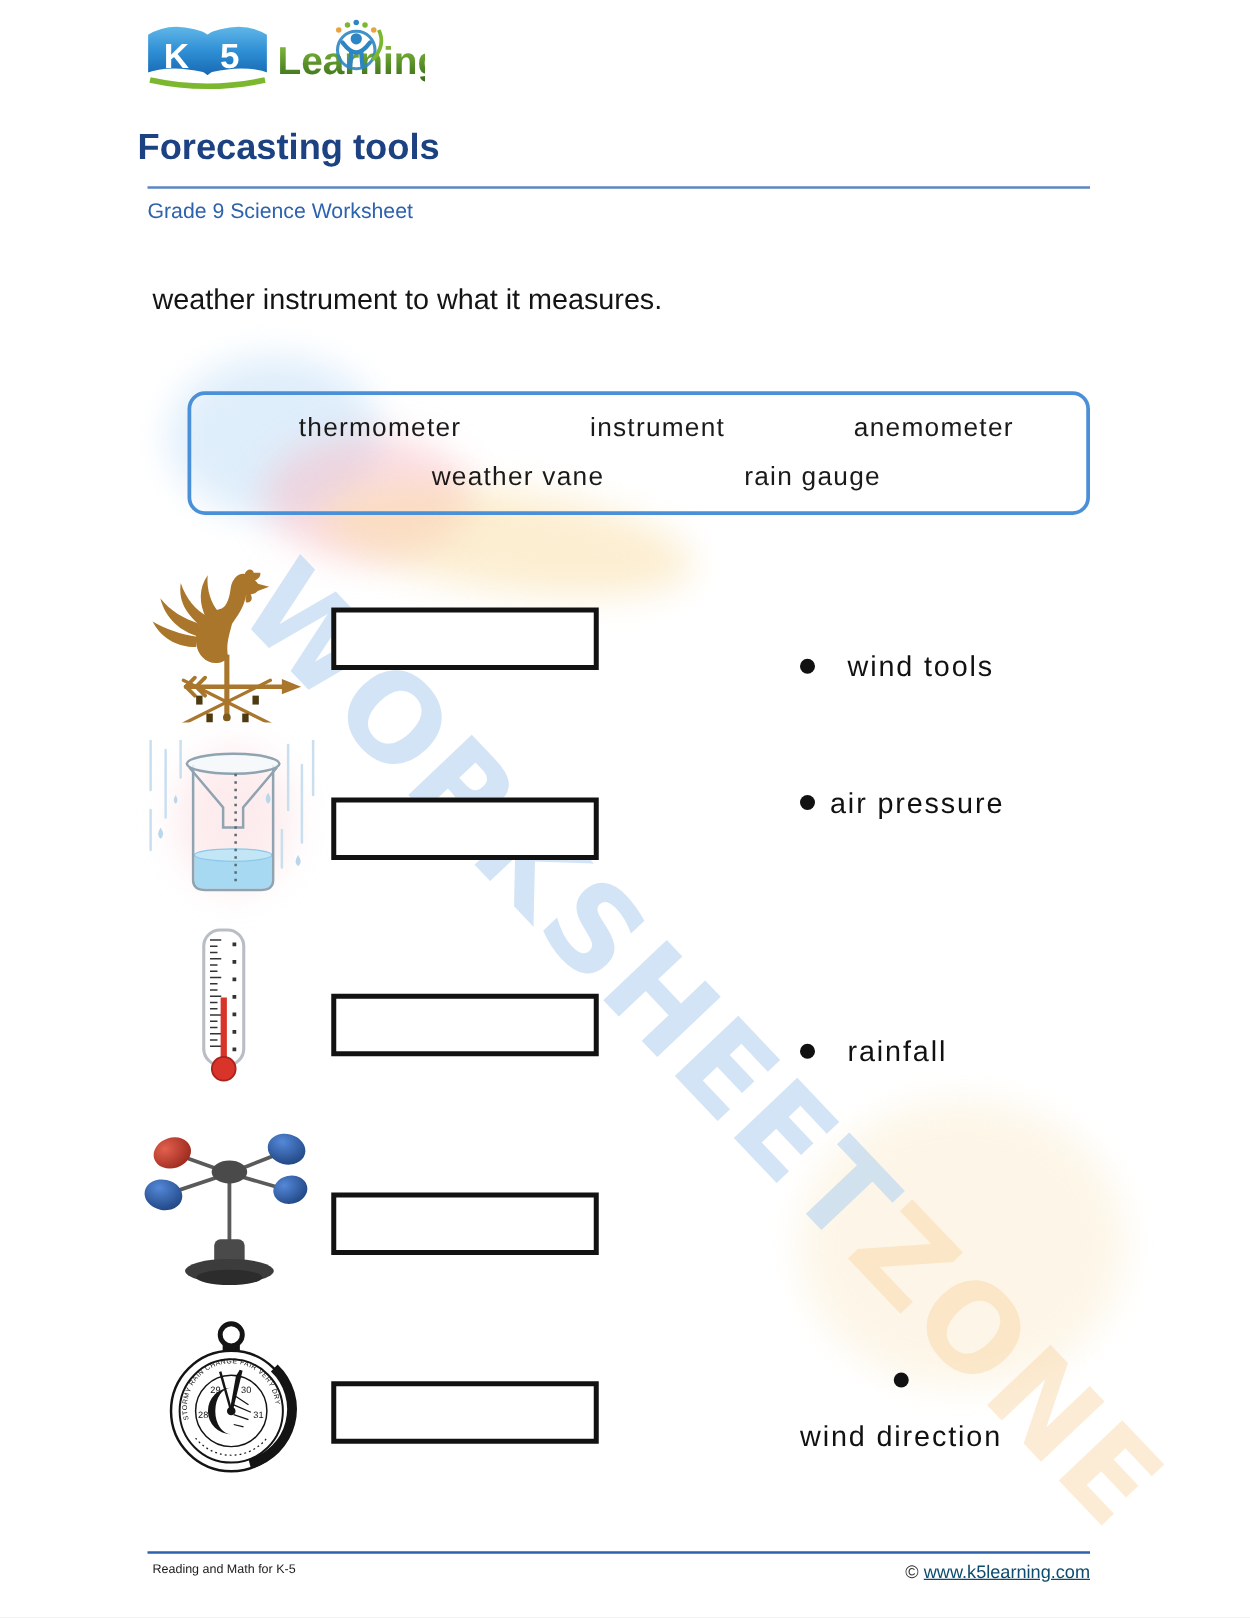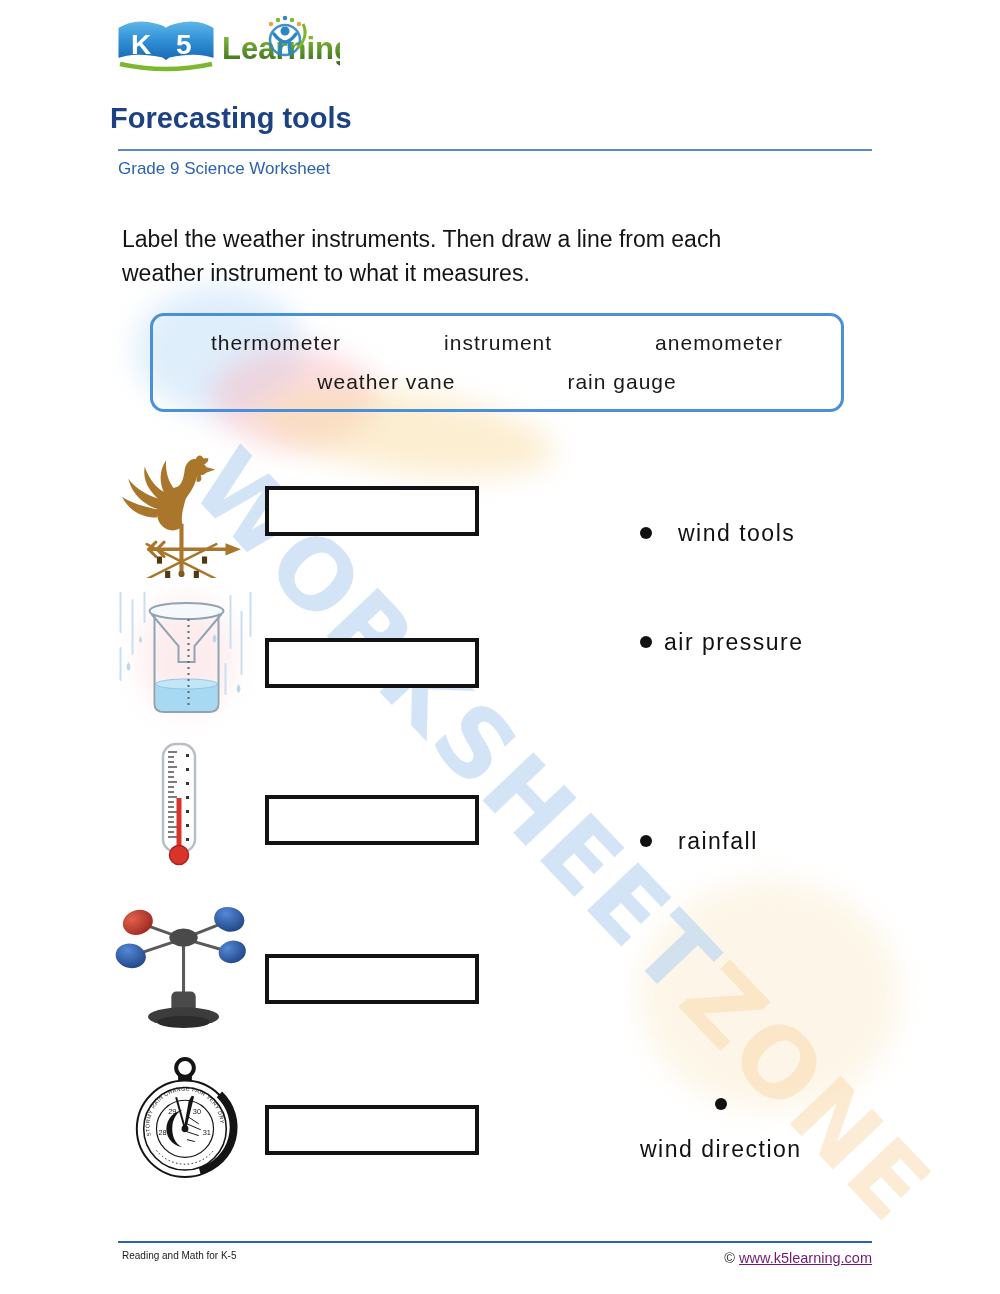--- a/index.html
+++ b/index.html
@@ -23,21 +23,21 @@
   .logo{position:absolute;left:112px;top:12px;z-index:2;}
   .title{position:absolute;left:110px;top:102px;font-size:29px;font-weight:bold;color:#1c4282;z-index:2;}
   .title-rule{position:absolute;left:118px;top:149px;width:754px;height:2px;background:#5b87c5;z-index:2;}
   .subtitle{position:absolute;left:118px;top:159px;font-size:17px;color:#2d62ae;z-index:2;}
   
   .instructions{position:absolute;left:122px;top:222px;font-size:23px;line-height:34px;color:#141414;z-index:2;}
   
   .word-bank{
     position:absolute;left:150px;top:313px;width:688px;height:93px;
     border:3px solid #4a90d8;border-radius:14px;z-index:2;
-    display:flex;flex-direction:column;justify-content:space-evenly;
+    display:flex;flex-direction:column;justify-content:space-evenly;padding-left:28px;
   }
   .wb-row{display:flex;align-items:center;font-size:21px;letter-spacing:1px;color:#1a1a1a;}
   .wb-row1{justify-content:space-between;padding:0 58px;}
   .wb-row2{justify-content:center;gap:112px;}
   
   .instrument{position:absolute;z-index:2;}
   .answer-box{
     position:absolute;left:265px;width:190px;height:42px;
     border:4px solid #121212;background:#ffffff;z-index:2;
     font-size:20px;line-height:42px;padding:0 8px;
@@ -45,21 +45,21 @@
   
   .measure{
     position:absolute;left:640px;height:30px;display:flex;align-items:center;gap:26px;
     font-size:23px;letter-spacing:1.5px;color:#111;z-index:2;
   }
   .bullet{width:12px;height:12px;border-radius:50%;background:#111;flex:0 0 auto;}
   
   .footer-rule{position:absolute;left:118px;top:1241px;width:754px;height:2px;background:#2d62ae;z-index:2;}
   .footer-left{position:absolute;left:122px;top:1250px;font-size:10px;color:#1a1a1a;z-index:2;}
   .footer-right{position:absolute;right:128px;top:1250px;font-size:14.5px;color:#333;z-index:2;}
-  .footer-right a{color:#701a75;text-decoration:underline;}
+  .footer-right a{color:#0c4a6e;text-decoration:underline;}
 </style>
 </head>
 <body>
 
 <div class="page">
 
   <div class="wm-blob" style="left:135px;top:285px;width:170px;height:130px;background:rgba(197,224,248,0.55);"></div>
   <div class="wm-blob" style="left:212px;top:348px;width:165px;height:100px;background:rgba(249,188,198,0.5);"></div>
   <div class="wm-blob" style="left:140px;top:598px;width:95px;height:115px;background:rgba(249,200,205,0.35);"></div>
   <div class="wm-blob" style="left:255px;top:392px;width:300px;height:80px;background:rgba(250,222,164,0.5);transform:rotate(8deg);"></div>
@@ -101,21 +101,20 @@
         <circle cx="14" cy="-10" r="2.2" fill="#e8a33d"></circle>
       </g>
     </svg>
   </div>
 
   <div class="title">Forecasting tools</div>
   <div class="title-rule"></div>
   <div class="subtitle">Grade 9 Science Worksheet</div>
 
   <div class="instructions">
-    <div>Label the weather instruments. Then draw a line from each</div>
     <div>weather instrument to what it measures.</div>
   </div>
 
   <div class="word-bank">
     <div class="wb-row wb-row1">
       <span>thermometer</span>
       <span>instrument</span>
       <span>anemometer</span>
     </div>
     <div class="wb-row wb-row2">

